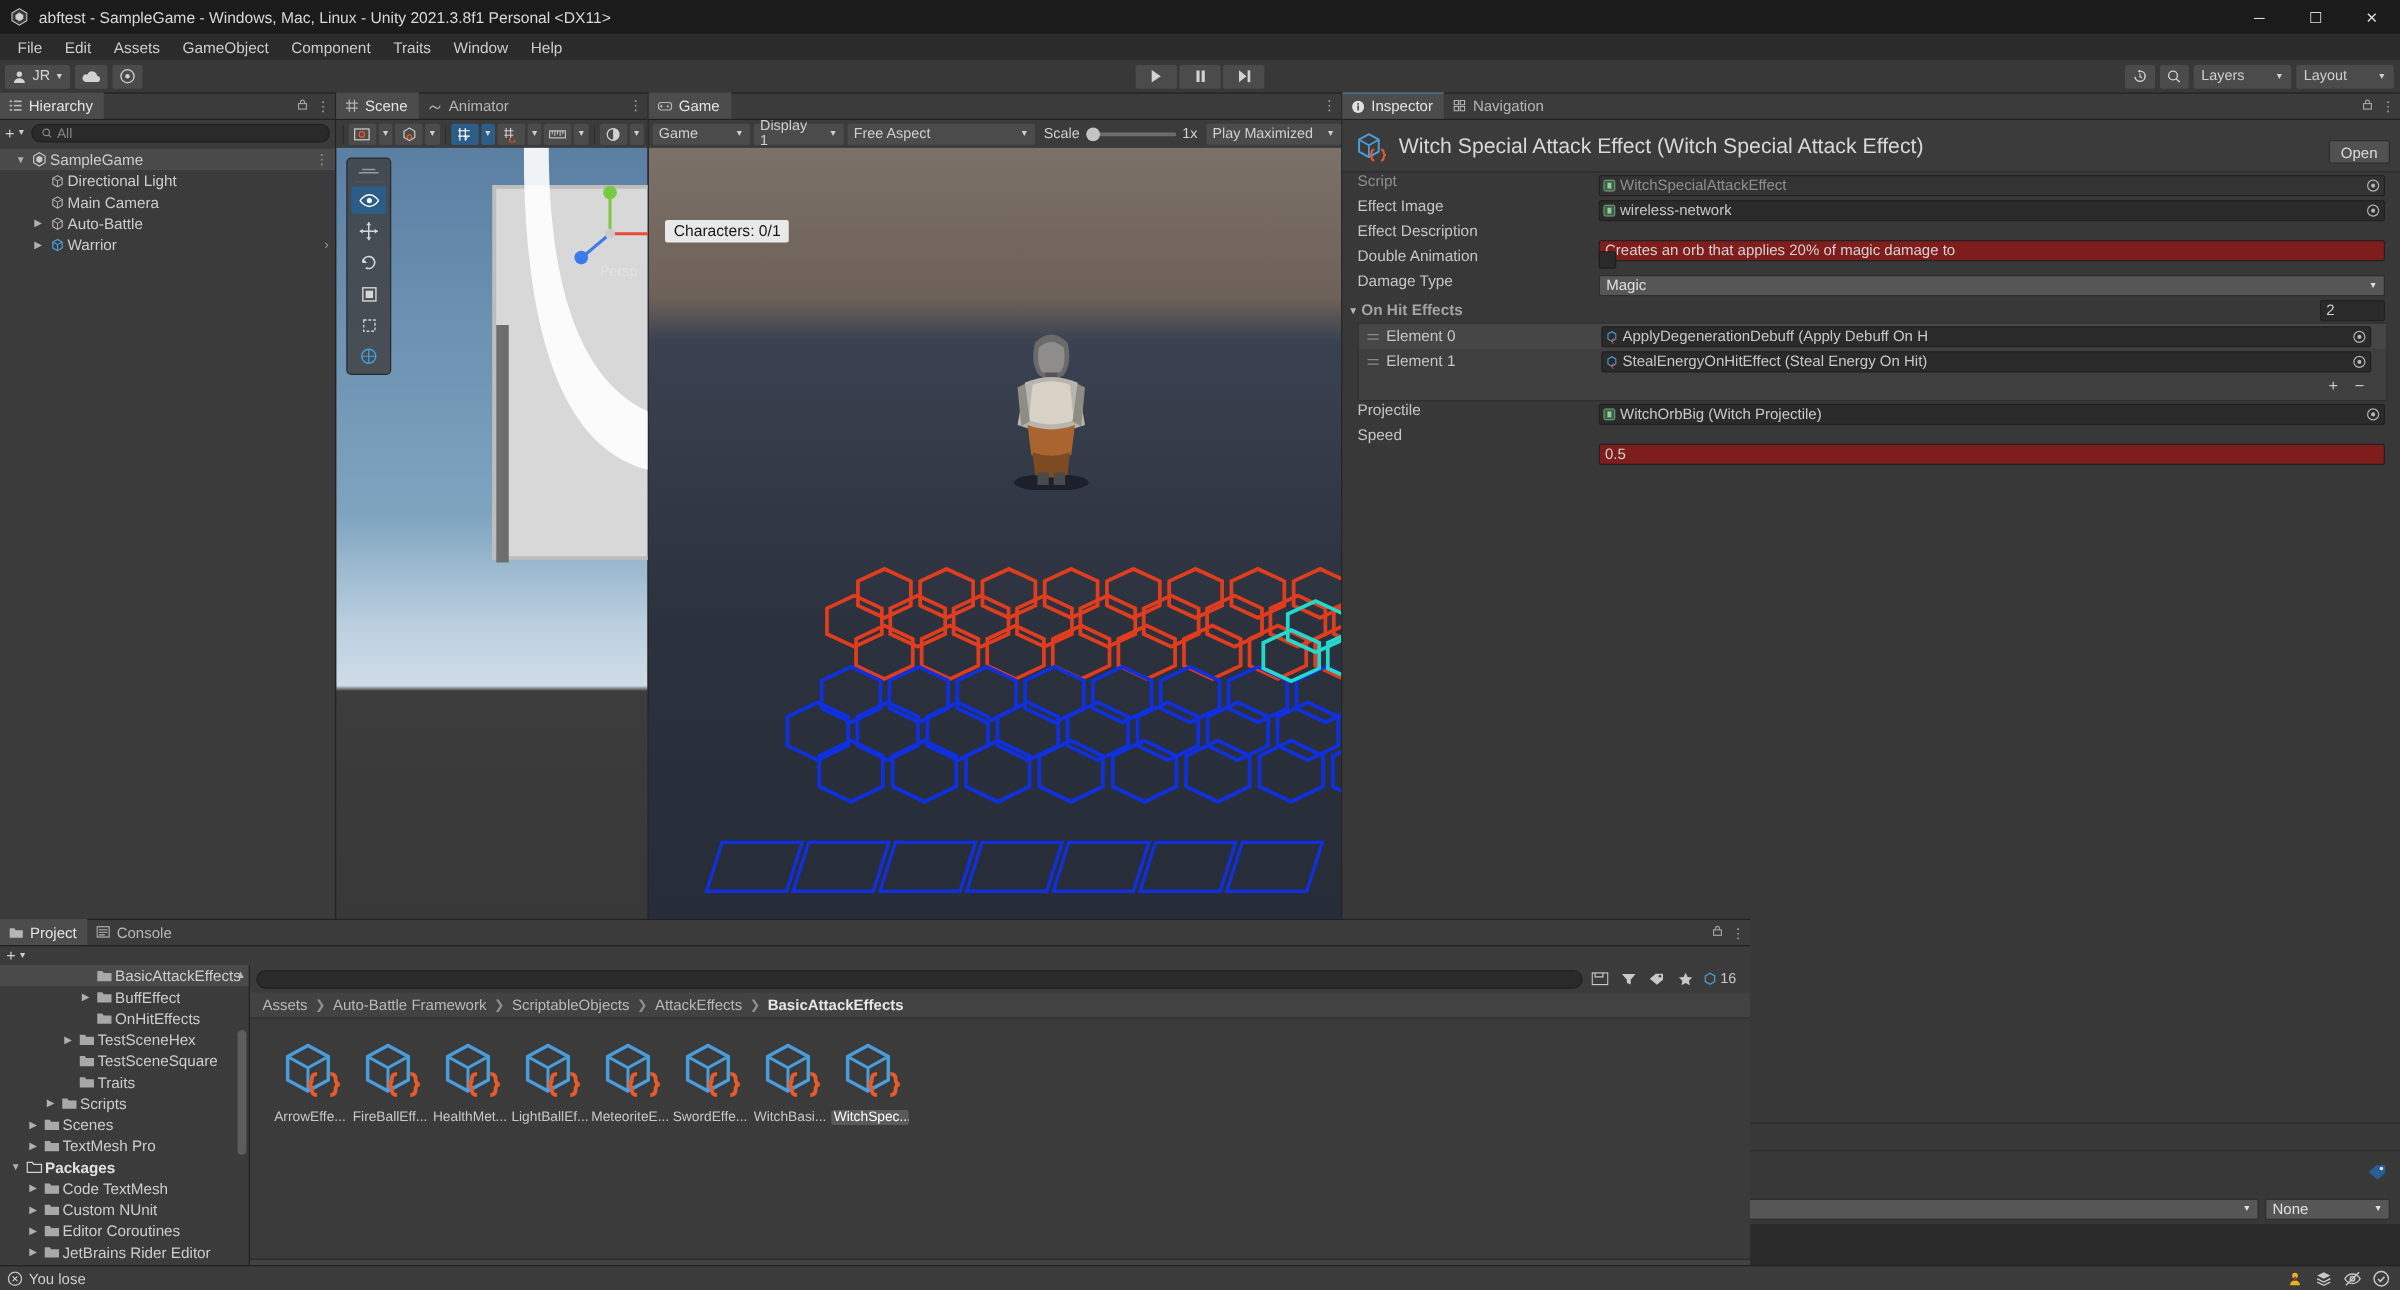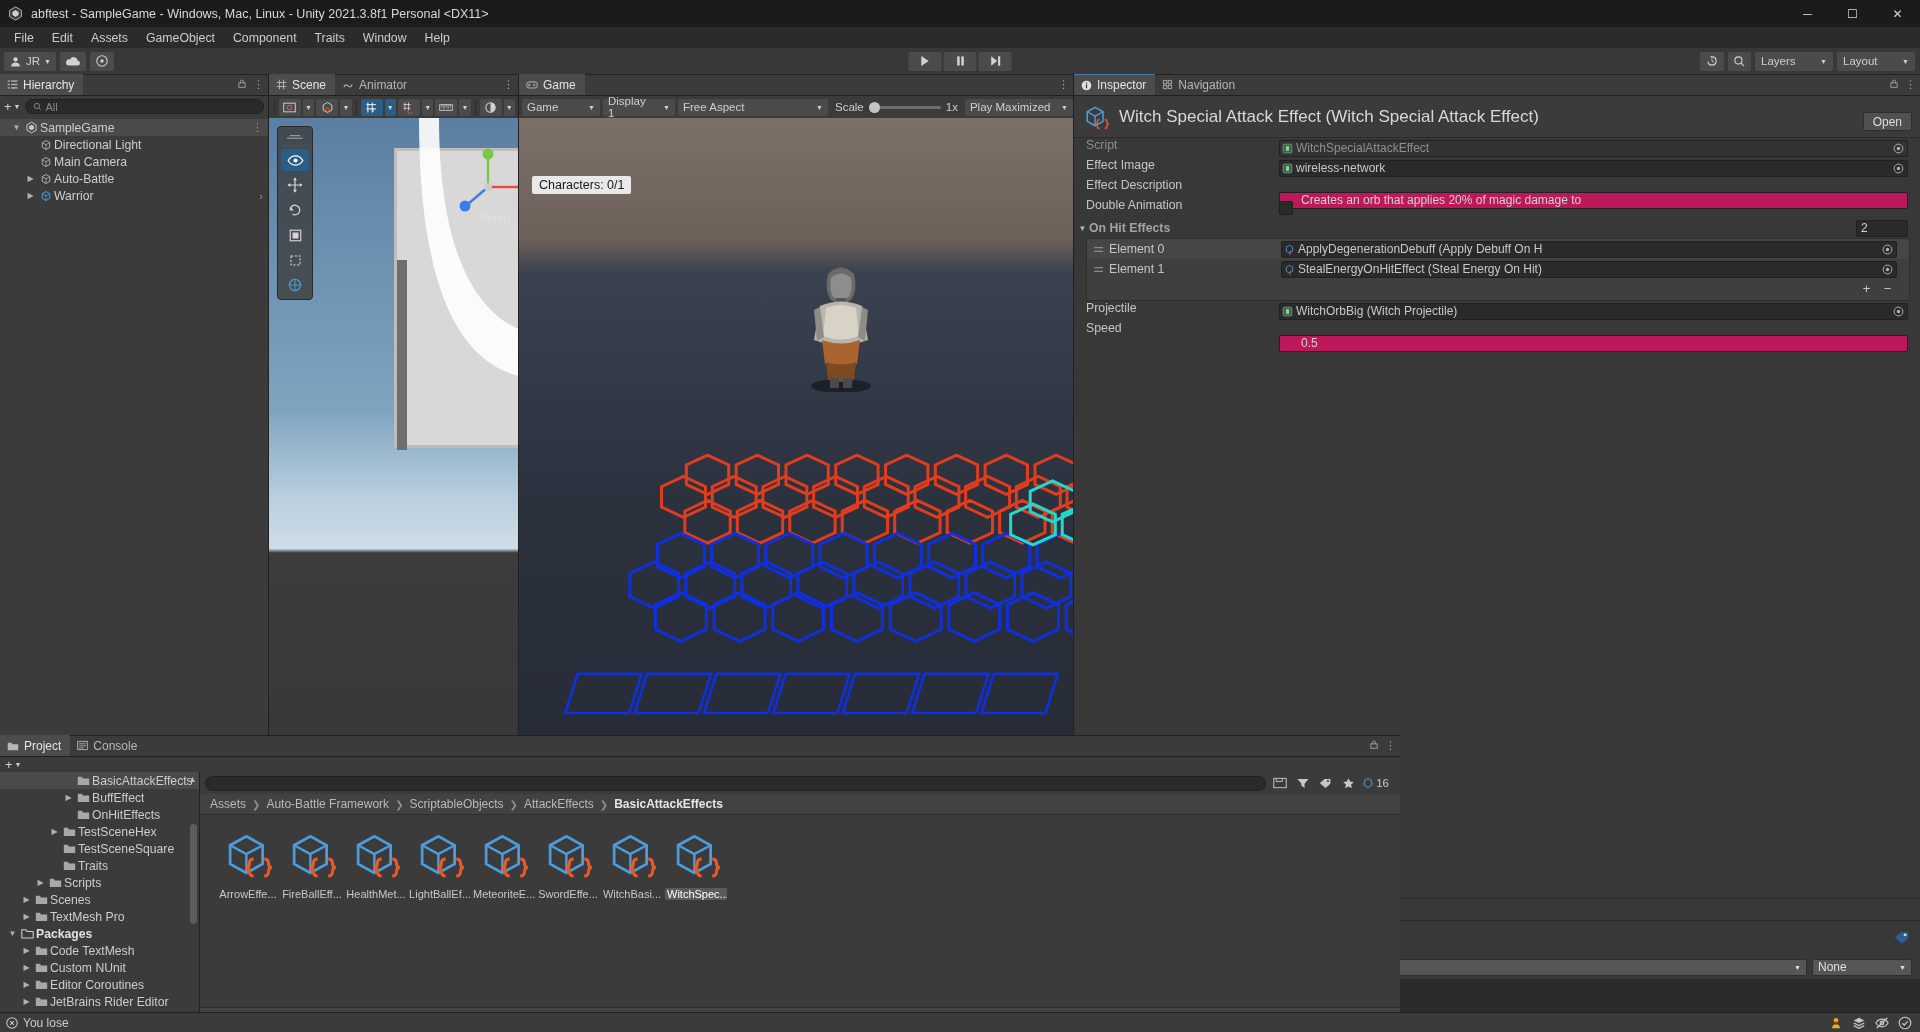--- a/index.html
+++ b/index.html
@@ -198,22 +198,22 @@
   .fval { flex: 1; padding-right: 12px; display: flex; align-items: center; }
   .objfield {
     flex: 1; height: 17px; background: #2a2a2a; border: 1px solid #212121; border-radius: 2px;
     display: flex; align-items: center; padding: 0 2px; font-size: 12px; color: #c8c8c8;
     overflow: hidden; white-space: nowrap;
   }
   .objfield.dim { color: #8f8f8f; background: #333; }
   .objfield .oi { margin-right: 3px; display: flex; flex: 0 0 auto; }
   .objfield .dot { margin-left: auto; flex: 0 0 13px; display: flex; justify-content: center; }
   .txtfield {
-    flex: 1; height: 17px; background: #be185d; border: 1px solid #212121; border-radius: 2px;
-    display: flex; align-items: center; padding: 0 21px; font-size: 12px; color: #d2d2d2;
+    flex: 1; height: 17px; background: #7f1d1d; border: 1px solid #212121; border-radius: 2px;
+    display: flex; align-items: center; padding: 0 4px; font-size: 12px; color: #d2d2d2;
     overflow: hidden; white-space: nowrap; margin-top: 24px;
   }
   .chk { width: 14px; height: 14px; background: #2a2a2a; border: 1px solid #1e1e1e; border-radius: 2px; }
   .ddfield {
     flex: 1; height: 17px; background: #565656; border: 1px solid #2e2e2e; border-radius: 2px;
     display: flex; align-items: center; justify-content: space-between; padding: 0 5px;
     font-size: 12px; color: #e0e0e0;
   }
   .numfield {
     width: 52px; height: 17px; background: #2a2a2a; border: 1px solid #212121; border-radius: 2px;
@@ -885,20 +885,29 @@
           <div class="fval">
             <div class="txtfield">Creates an orb that applies 20% of magic damage to </div>
           </div>
         </div>
         <div class="frow">
           <div class="flabel">Double Animation</div>
           <div class="fval">
             <div class="chk"></div>
           </div>
         </div>
+        <div class="frow">
+          <div class="flabel">Damage Type</div>
+          <div class="fval">
+            <div class="ddfield">
+              <span>Magic</span>
+              <span style="font-size: 7px;">▼</span>
+            </div>
+          </div>
+        </div>
         <div class="foldrow">
           <span class="tw">▼</span>
           <span class="flabel bold" style="padding-left:0;width:190px;flex:0 0 190px">On Hit Effects</span>
           <div class="fval">
             <div class="numfield">2</div>
           </div>
         </div>
         <div id="arrBox">
           <div class="arrRow alt">
             <span class="drag">

